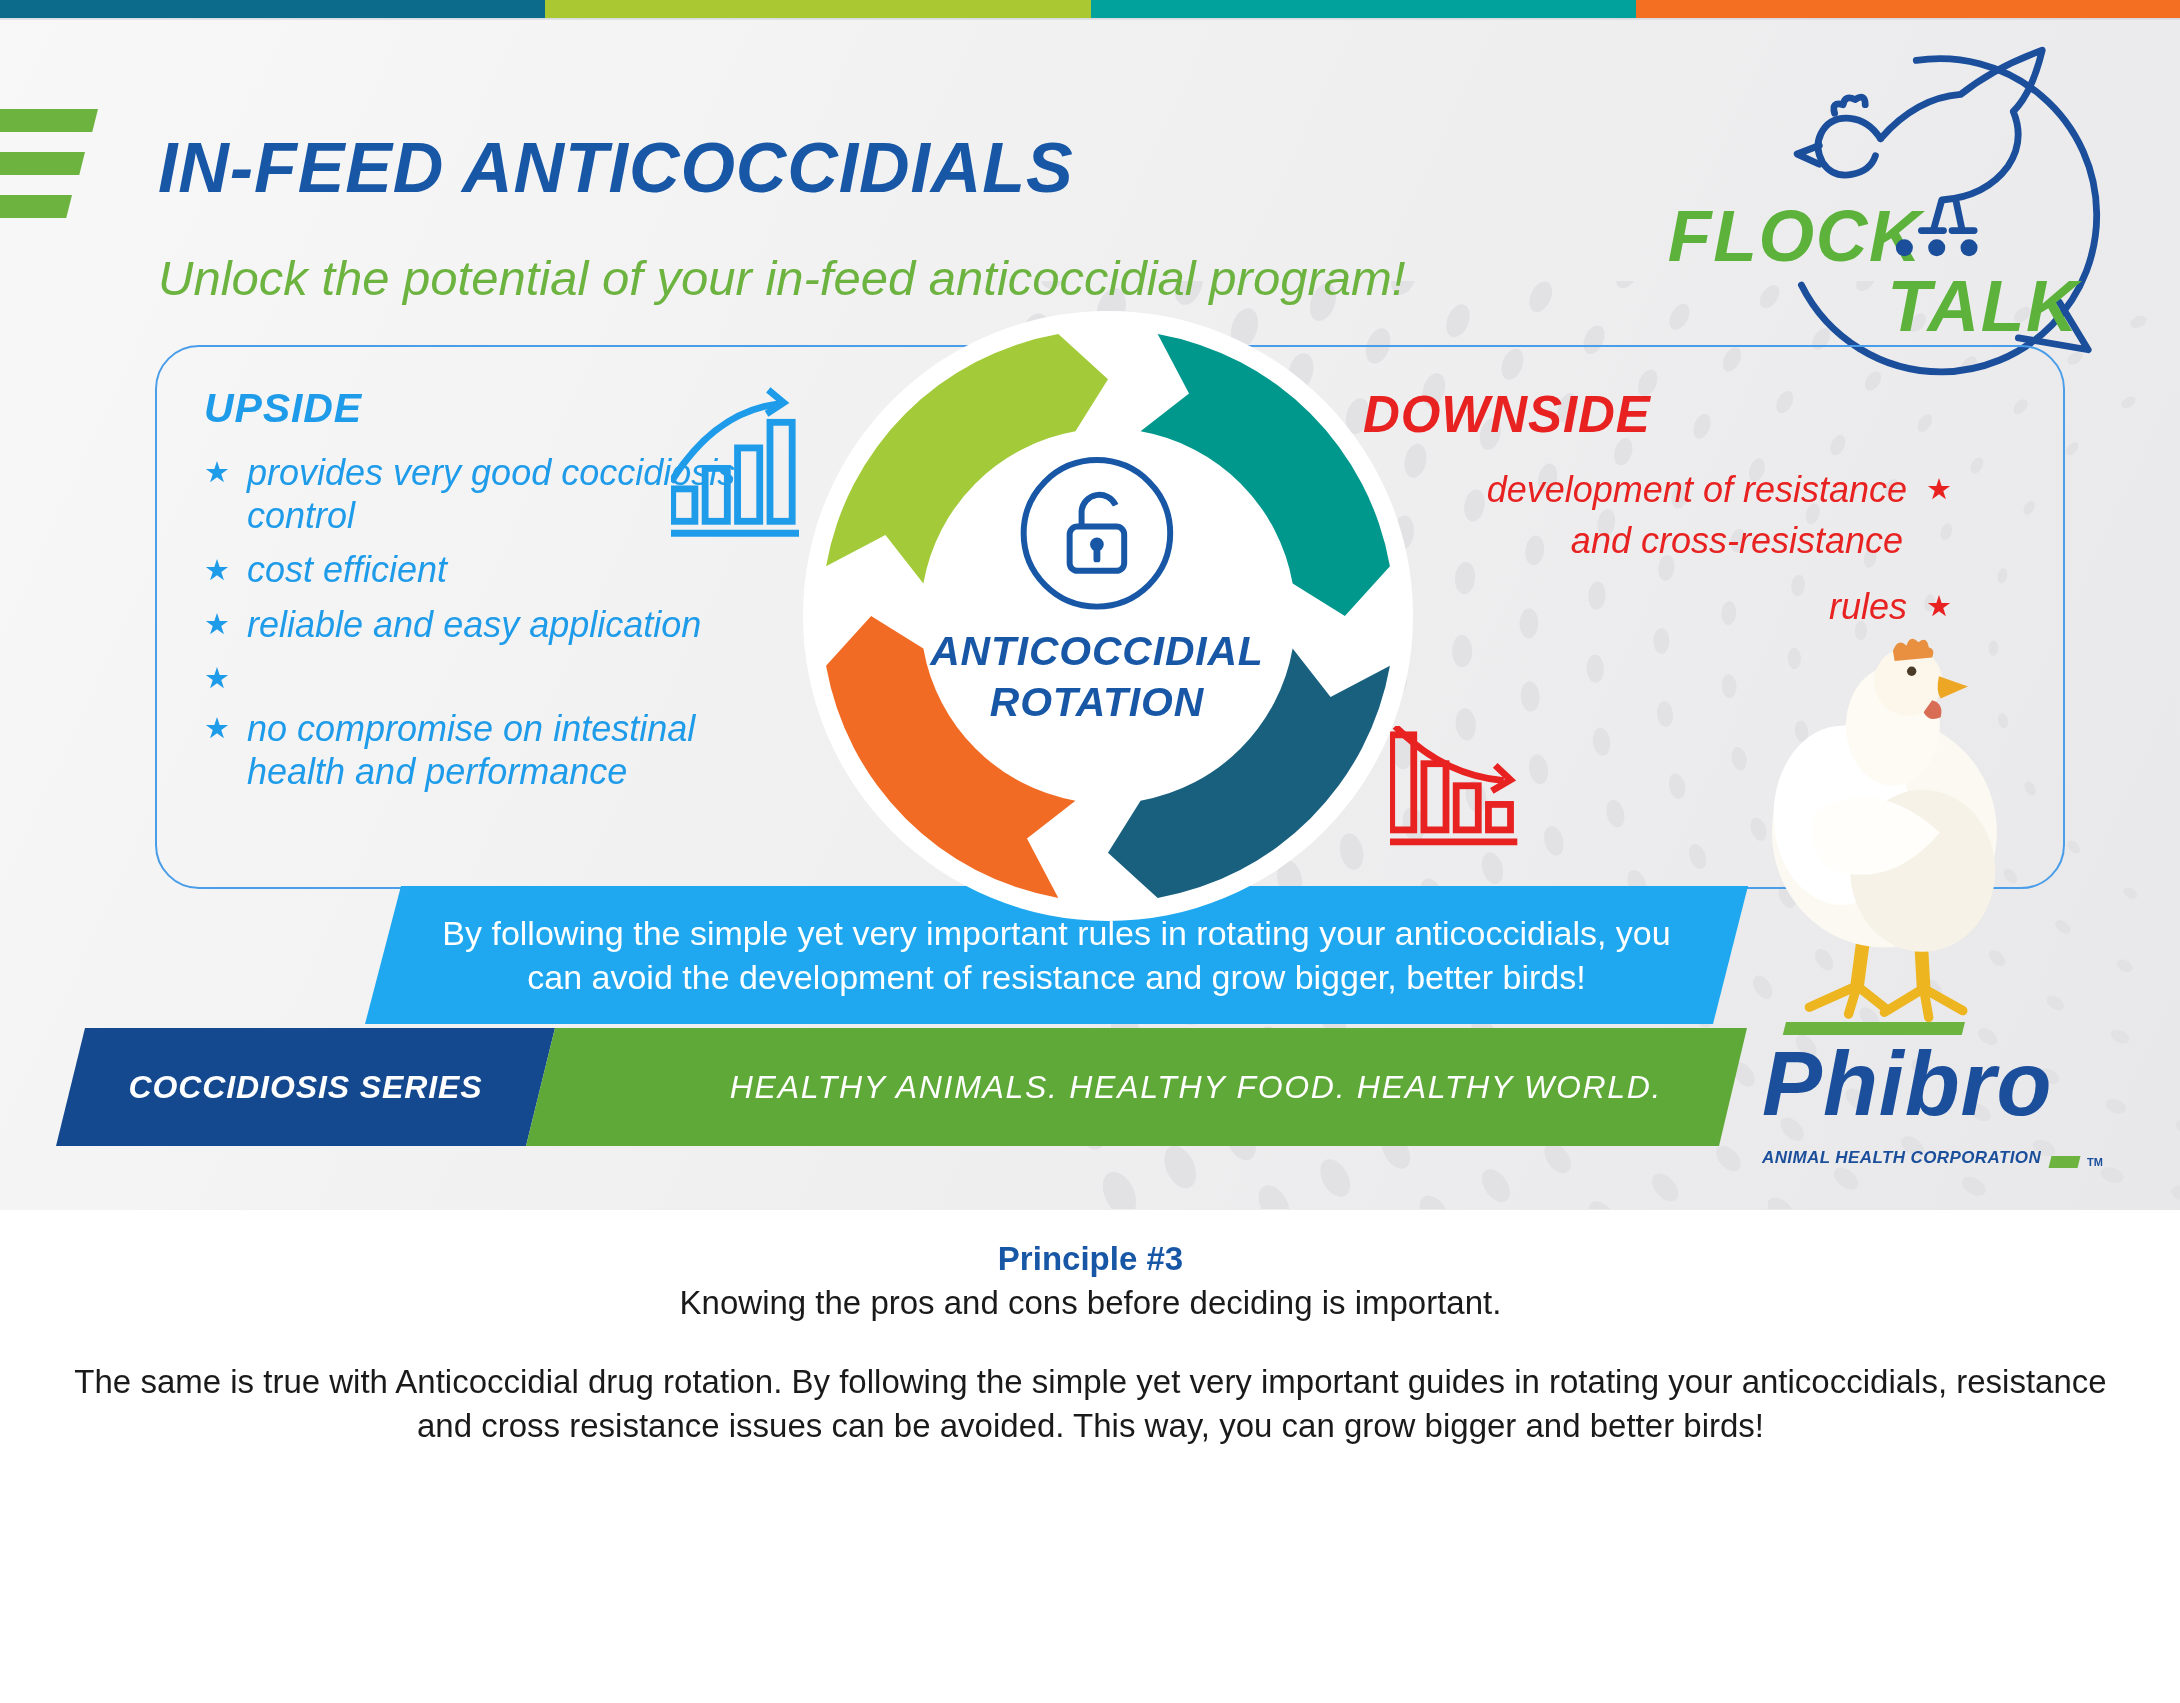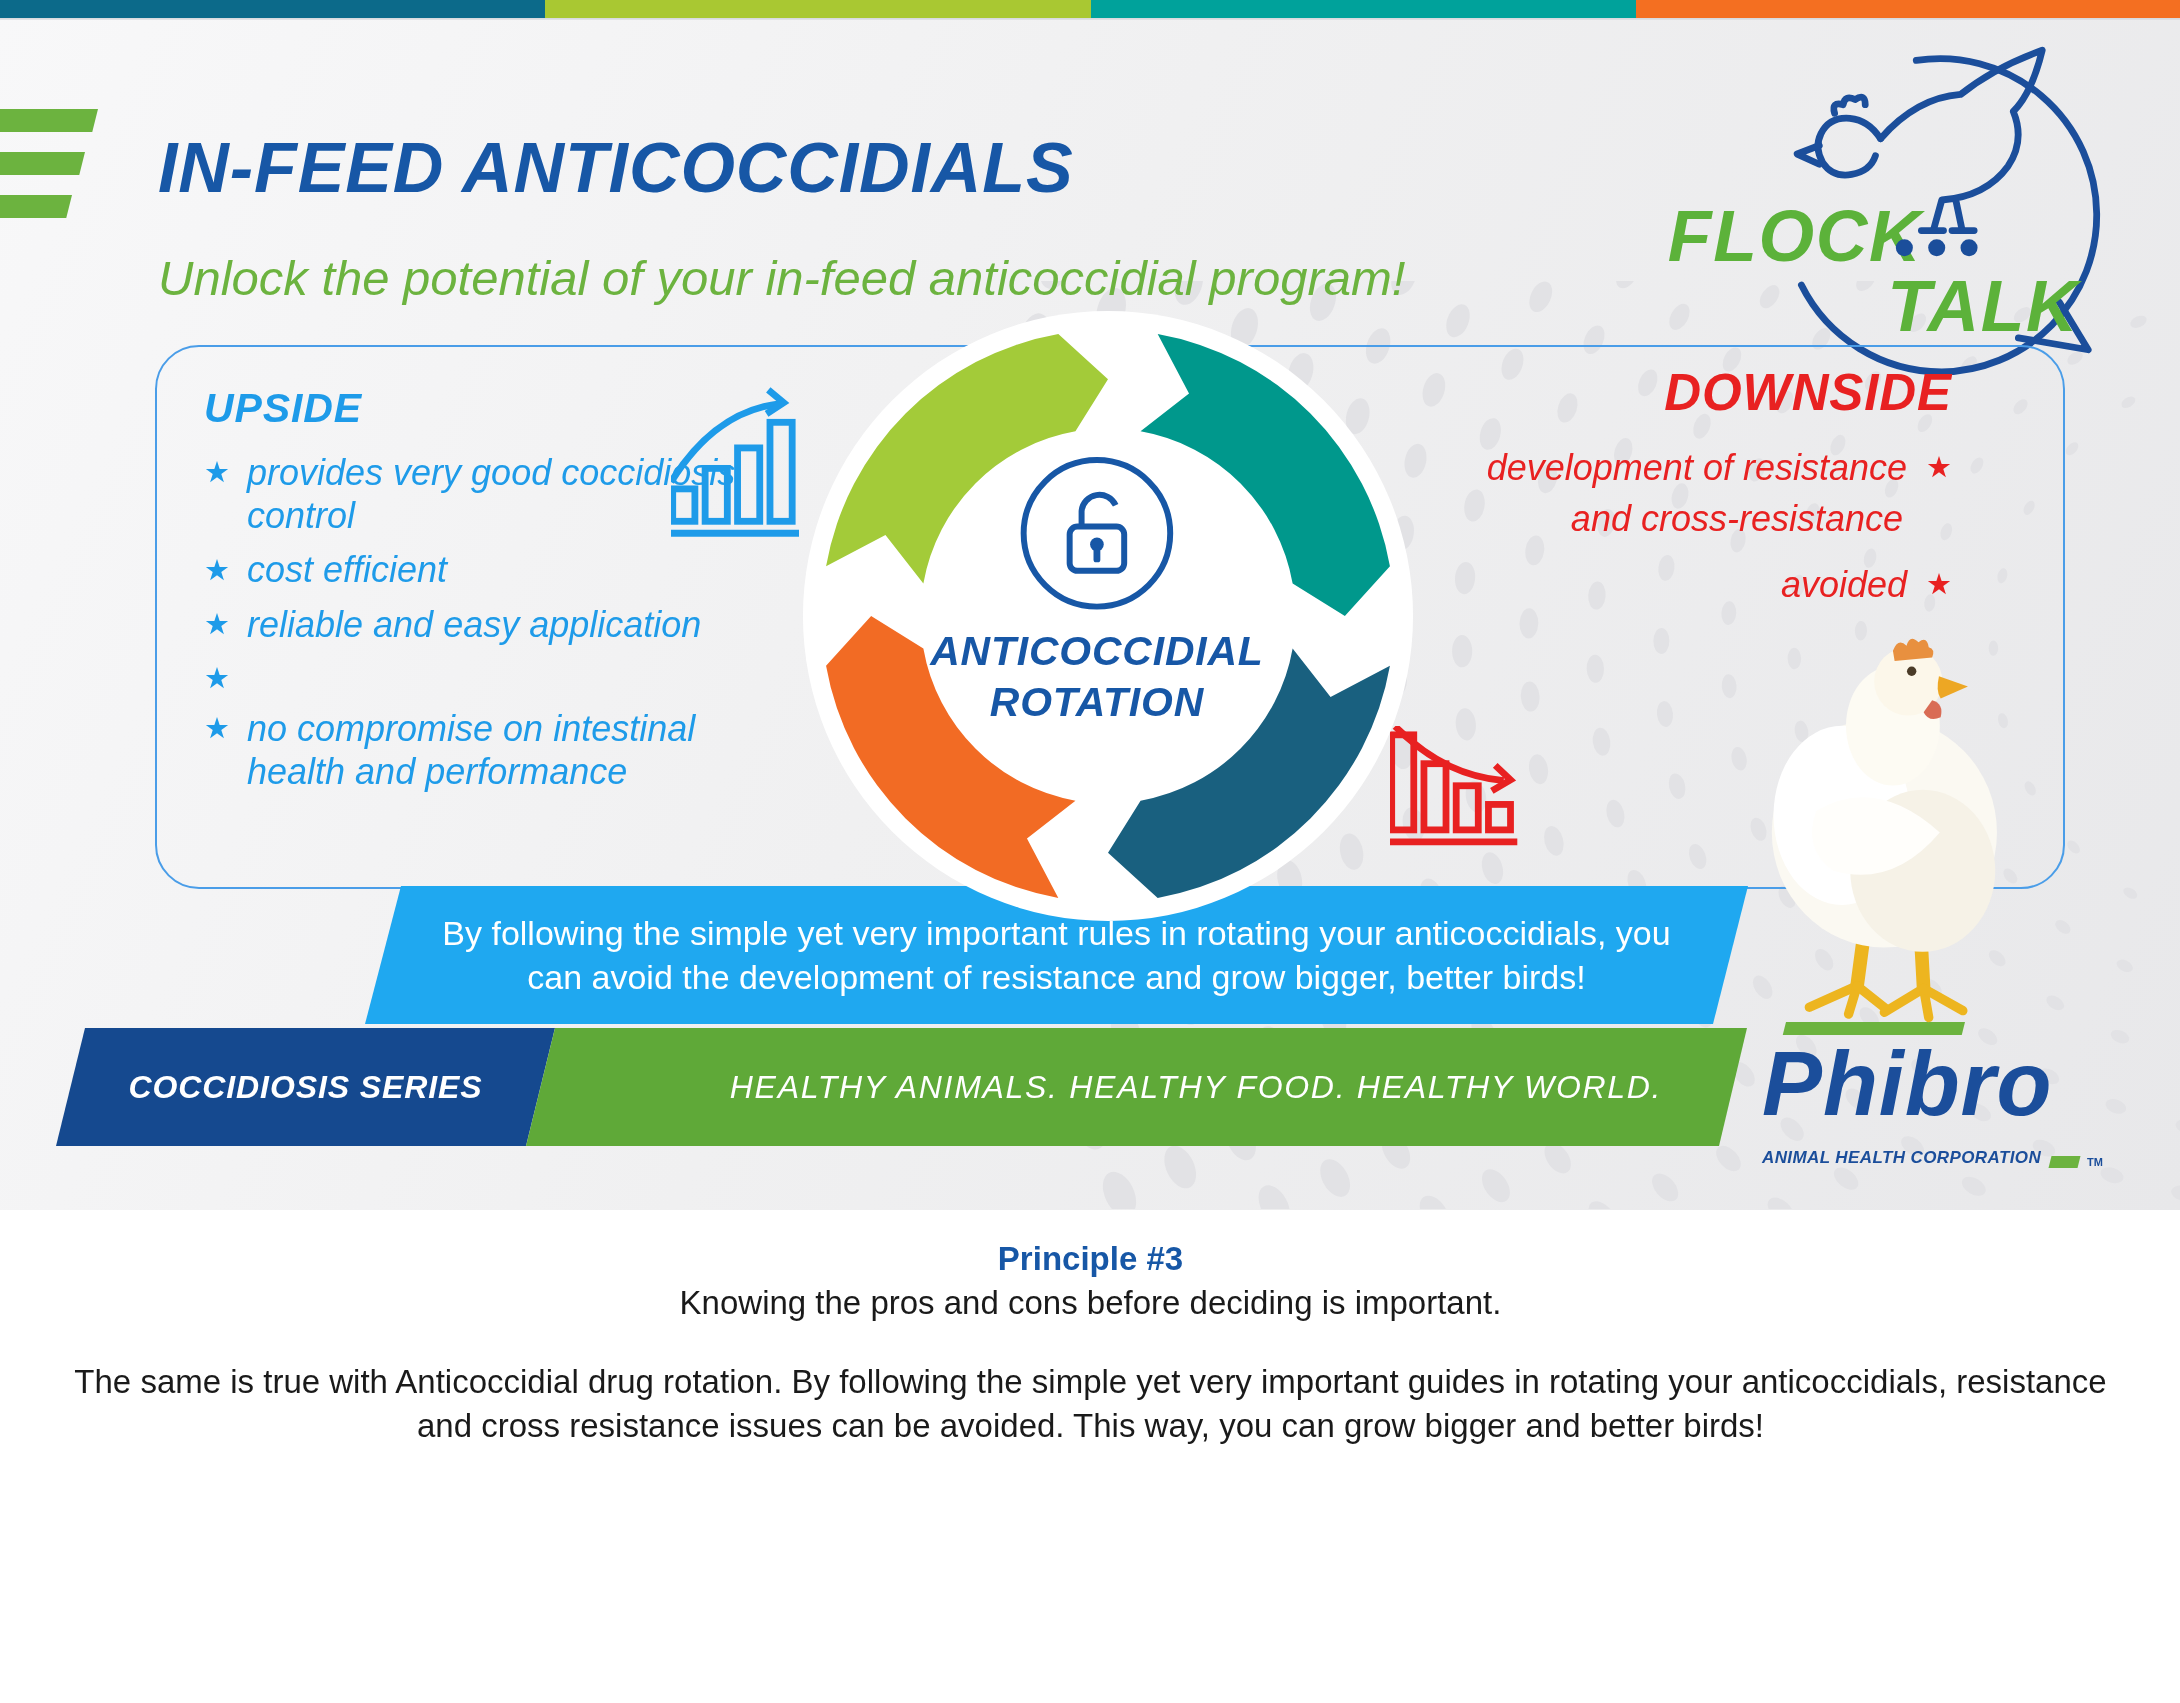--- a/index.html
+++ b/index.html
@@ -30,21 +30,21 @@
           border:2.6px solid var(--box_border);border-radius:44px;}
   
   .upside{position:absolute;left:204px;top:385px;width:545px;}
   .side-title{font-size:41px;font-weight:700;font-style:italic;color:var(--upside_blue);margin:0 0 19px 0;letter-spacing:0.9px;}
   .u-item{display:flex;gap:17px;margin-bottom:11px;font-size:36px;font-style:italic;
           color:var(--upside_blue);line-height:1.2;}
   .u-star{flex:0 0 auto;font-style:normal;font-size:29px;padding-top:4.3px;}
   .trend-up{position:absolute;left:671px;top:383px;width:128px;height:158px;}
   .trend-up path,.trend-up rect,.trend-up line{stroke:var(--upside_blue);stroke-width:8;fill:none;}
   
-  .downside{position:absolute;left:1363px;top:363px;width:589px;text-align:right;}
+  .downside{position:absolute;left:1363px;top:385px;width:589px;}
   .side-title-red{font-size:51px;font-weight:700;font-style:italic;color:var(--red);margin:0 0 24px 0;letter-spacing:0.9px;}
   .d-row{display:flex;justify-content:flex-end;gap:19px;font-size:36px;font-style:italic;
           color:var(--red);line-height:1.22;margin-bottom:6.8px;}
   .d-row.gap{margin-bottom:22px;}
   .d-row.no-star{padding-right:49px;}
   .d-star{flex:0 0 auto;font-style:normal;font-size:29px;padding-top:4.3px;}
   .trend-down{position:absolute;left:1390px;top:726px;width:129px;height:128px;}
   .trend-down path,.trend-down rect,.trend-down line{stroke:var(--red);stroke-width:8;fill:none;}
   
   .wheel{position:absolute;left:797px;top:305px;width:622px;height:622px;}
@@ -395,21 +395,21 @@
   <div class="downside">
     <h2 class="side-title-red">DOWNSIDE</h2>
     <div class="d-row">
       <span>development of resistance</span>
       <span class="d-star">★</span>
     </div>
     <div class="d-row no-star gap">
       <span>and cross-resistance</span>
     </div>
     <div class="d-row">
-      <span>avoided</span>
+      <span>rules</span>
       <span class="d-star">★</span>
     </div>
   </div>
 
   <svg class="trend-down" viewBox="0 0 152 150">
     <rect x="2" y="10" width="26" height="112"></rect>
     <rect x="40" y="44" width="26" height="78"></rect>
     <rect x="78" y="70" width="26" height="52"></rect>
     <rect x="116" y="92" width="26" height="30"></rect>
     <path d="M 6 0 C 50 44 92 60 134 64"></path>

